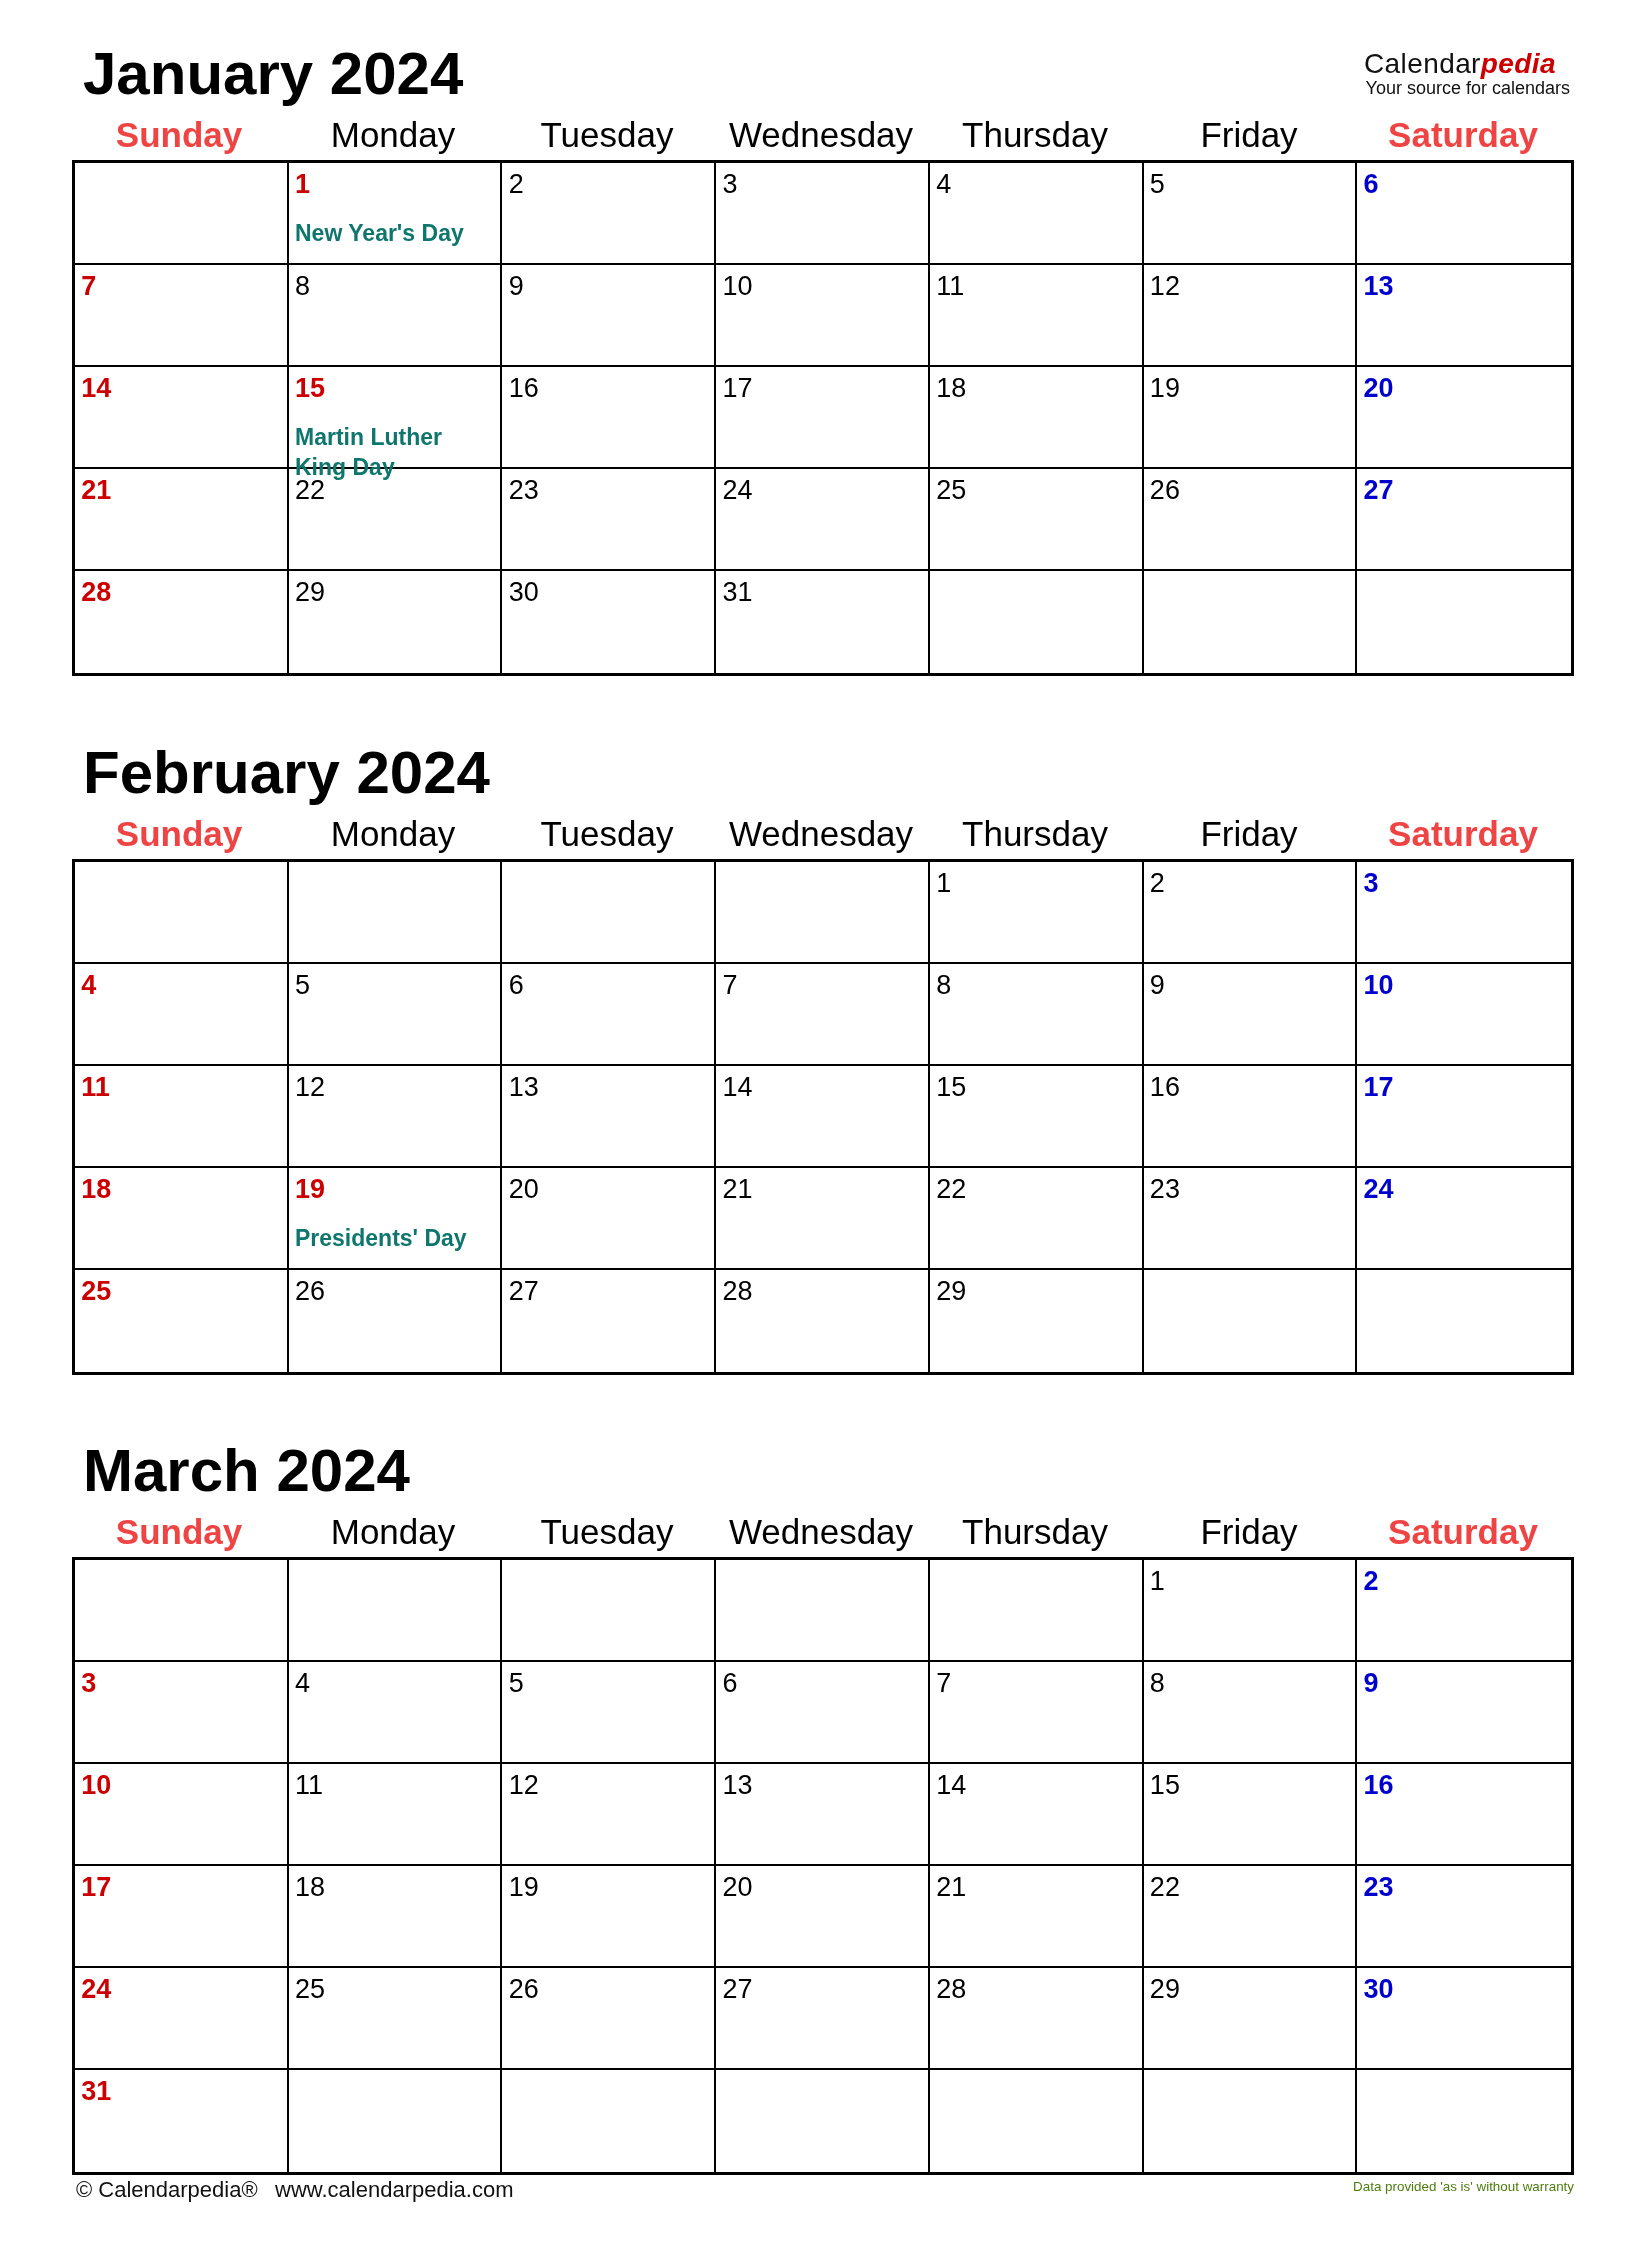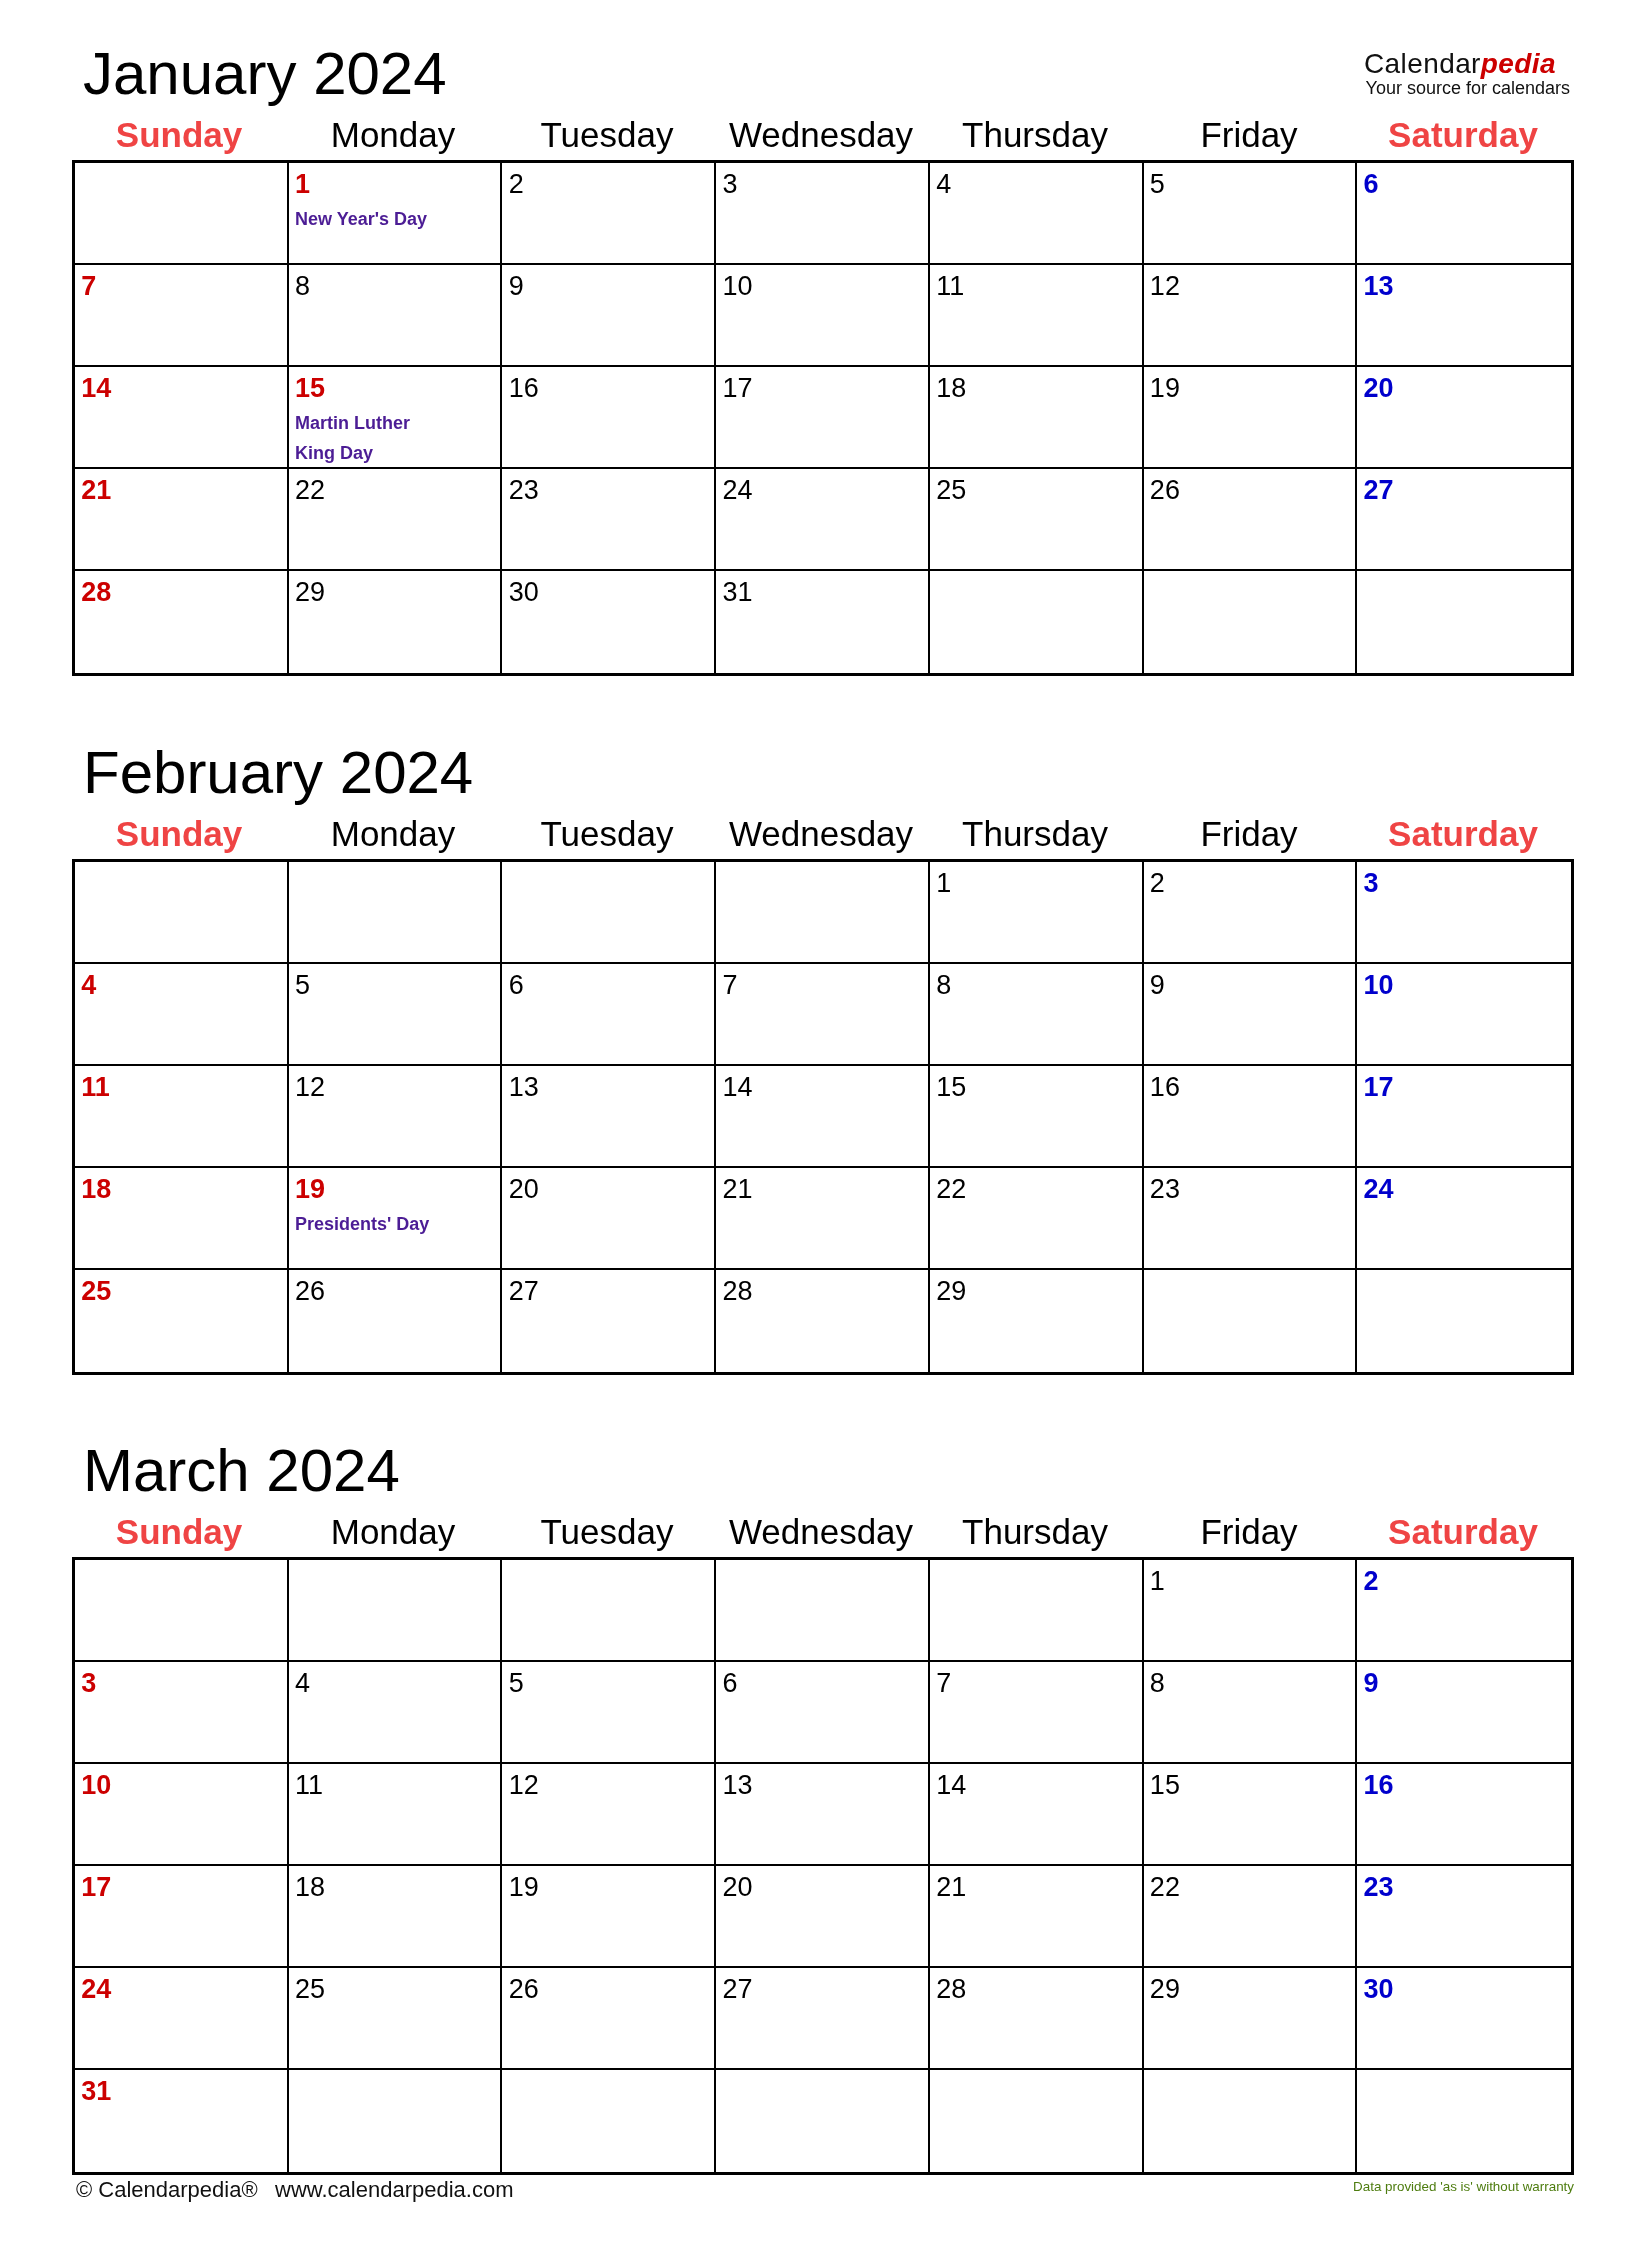--- a/index.html
+++ b/index.html
@@ -8,21 +8,21 @@
     font-family: "Liberation Sans", sans-serif; color: #000;
   }
   .logo { position: absolute; left: 1364px; top: 47px; width: 213px; text-align: left; }
   .logo-name { font-size: 28px; line-height: 33px; color: #111; letter-spacing: 0.4px; }
   .logo-name .accent { color: #cc0000; font-weight: bold; font-style: italic; }
   .logo-tag { font-size: 18px; line-height: 17.4px; color: #111; margin-left: 1.6px; }
 
   .month { position: absolute; left: 72px; width: 1502px; }
   .month-title {
     position: absolute; left: 11px; top: 0;
-    font-size: 60px; font-weight: normal; line-height: 71px; letter-spacing: 0px;
+    font-size: 60px; font-weight: bold; line-height: 71px; letter-spacing: 0px;
   }
   .dow-row { position: absolute; left: 0; top: 77px; width: 1502px; height: 39px; display: flex; }
   .dow {
     width: 214px; text-align: center; font-size: 35px; line-height: 39px; color: #000;
   }
   .dow.sun { color: #ef4444; font-weight: bold; }
   .dow.sat { color: #ef4444; font-weight: bold; }
 
   .grid {
     position: absolute; left: 0; width: 1502px;
@@ -31,21 +31,21 @@
   }
   .cell {
     border-right: 2.4px solid #000; border-bottom: 2.4px solid #000;
     box-sizing: border-box; height: 102px; padding: 6.3px 0 0 6.3px; position: relative;
   }
   .cell:nth-child(7n) { border-right: none; }
   .cell.last-row { border-bottom: none; }
   .num { font-size: 27px; line-height: 30px; color: #000; }
   .num.sun, .num.hol { color: #cc0000; font-weight: bold; }
   .num.sat { color: #0000cc; font-weight: bold; }
-  .holiday { font-size: 18px; line-height: 30px; color: #4c1d95; font-weight: bold; margin-top: 5px; }
+  .holiday { font-size: 23px; line-height: 30px; color: #0f766e; font-weight: bold; margin-top: 19px; }
 
   .footer-left { position: absolute; left: 76px; top: 2177px; font-size: 22px; color: #111; }
   .footer-left span + span { margin-left: 17.4px; }
   .footer-right { position: absolute; right: 73px; top: 2179px; font-size: 13.4px; color: #4d7c0f; }
 </style>
 </head>
 <body>
 
 <div class="logo">
   <div class="logo-name"><span>Calendar</span><span class="accent">pedia</span></div>

